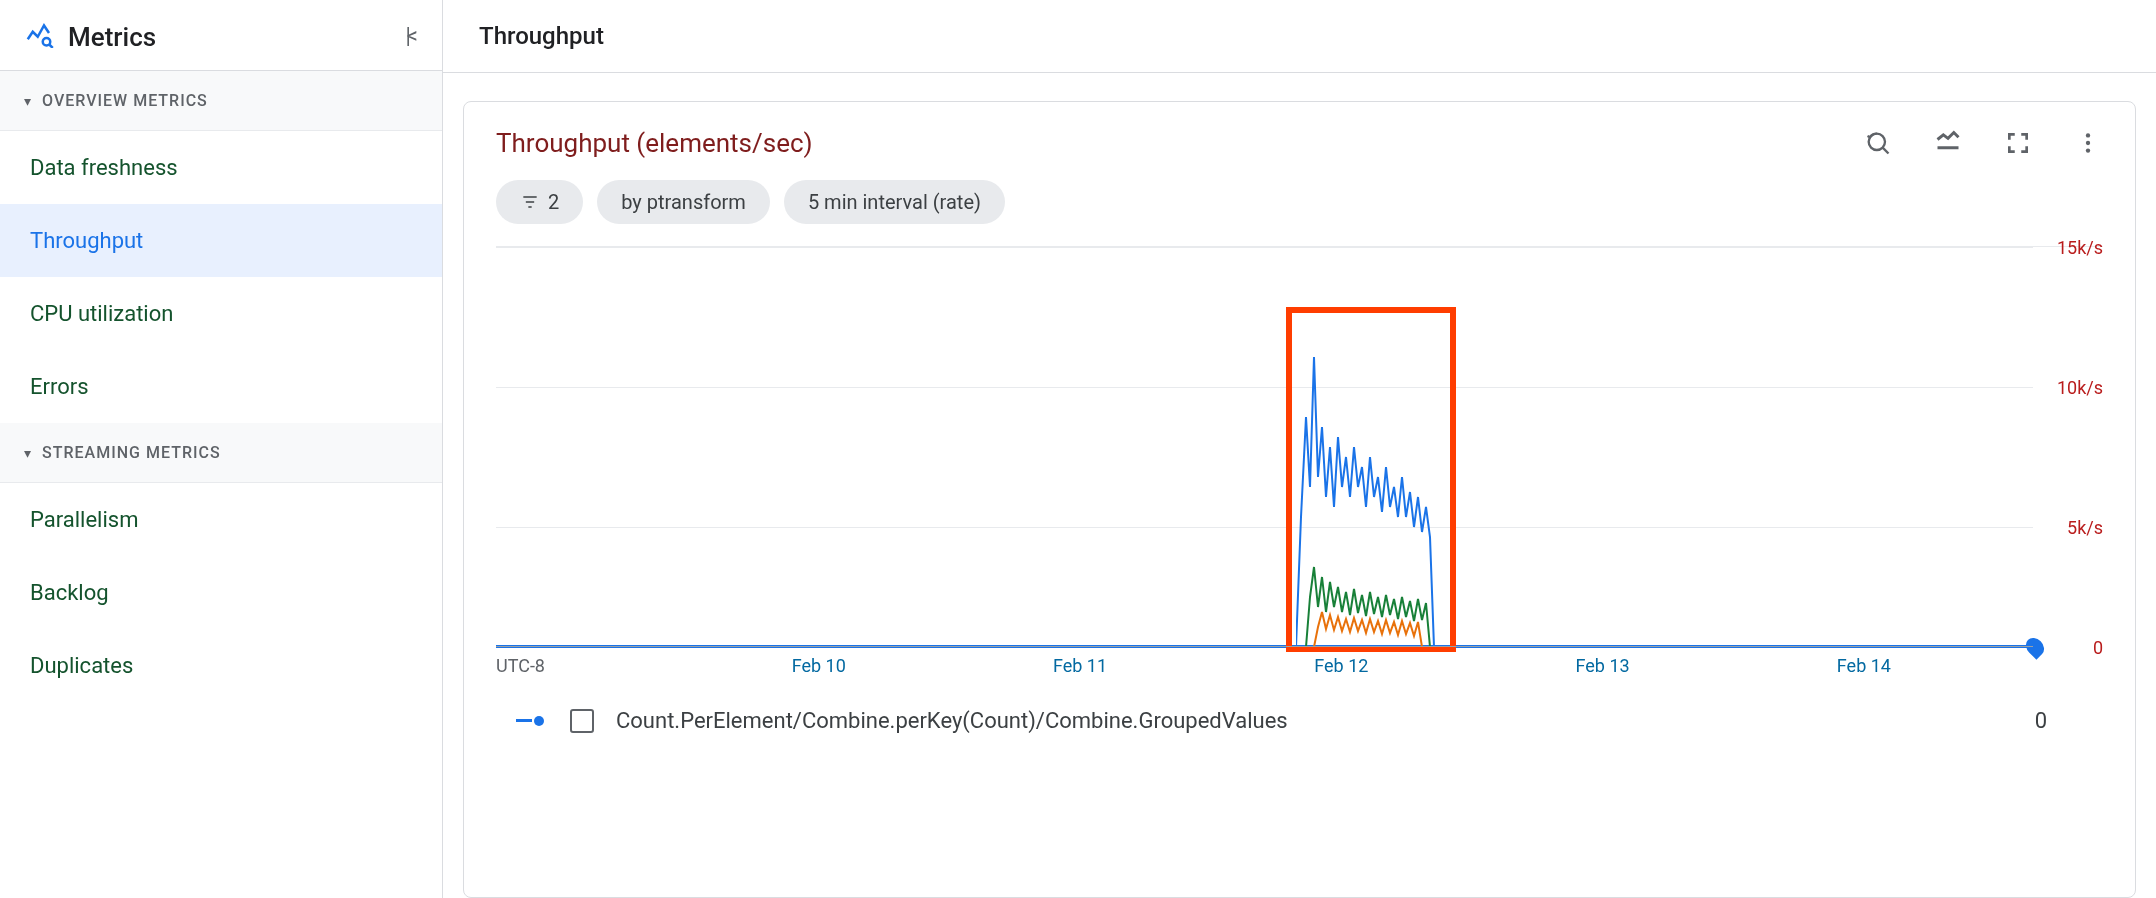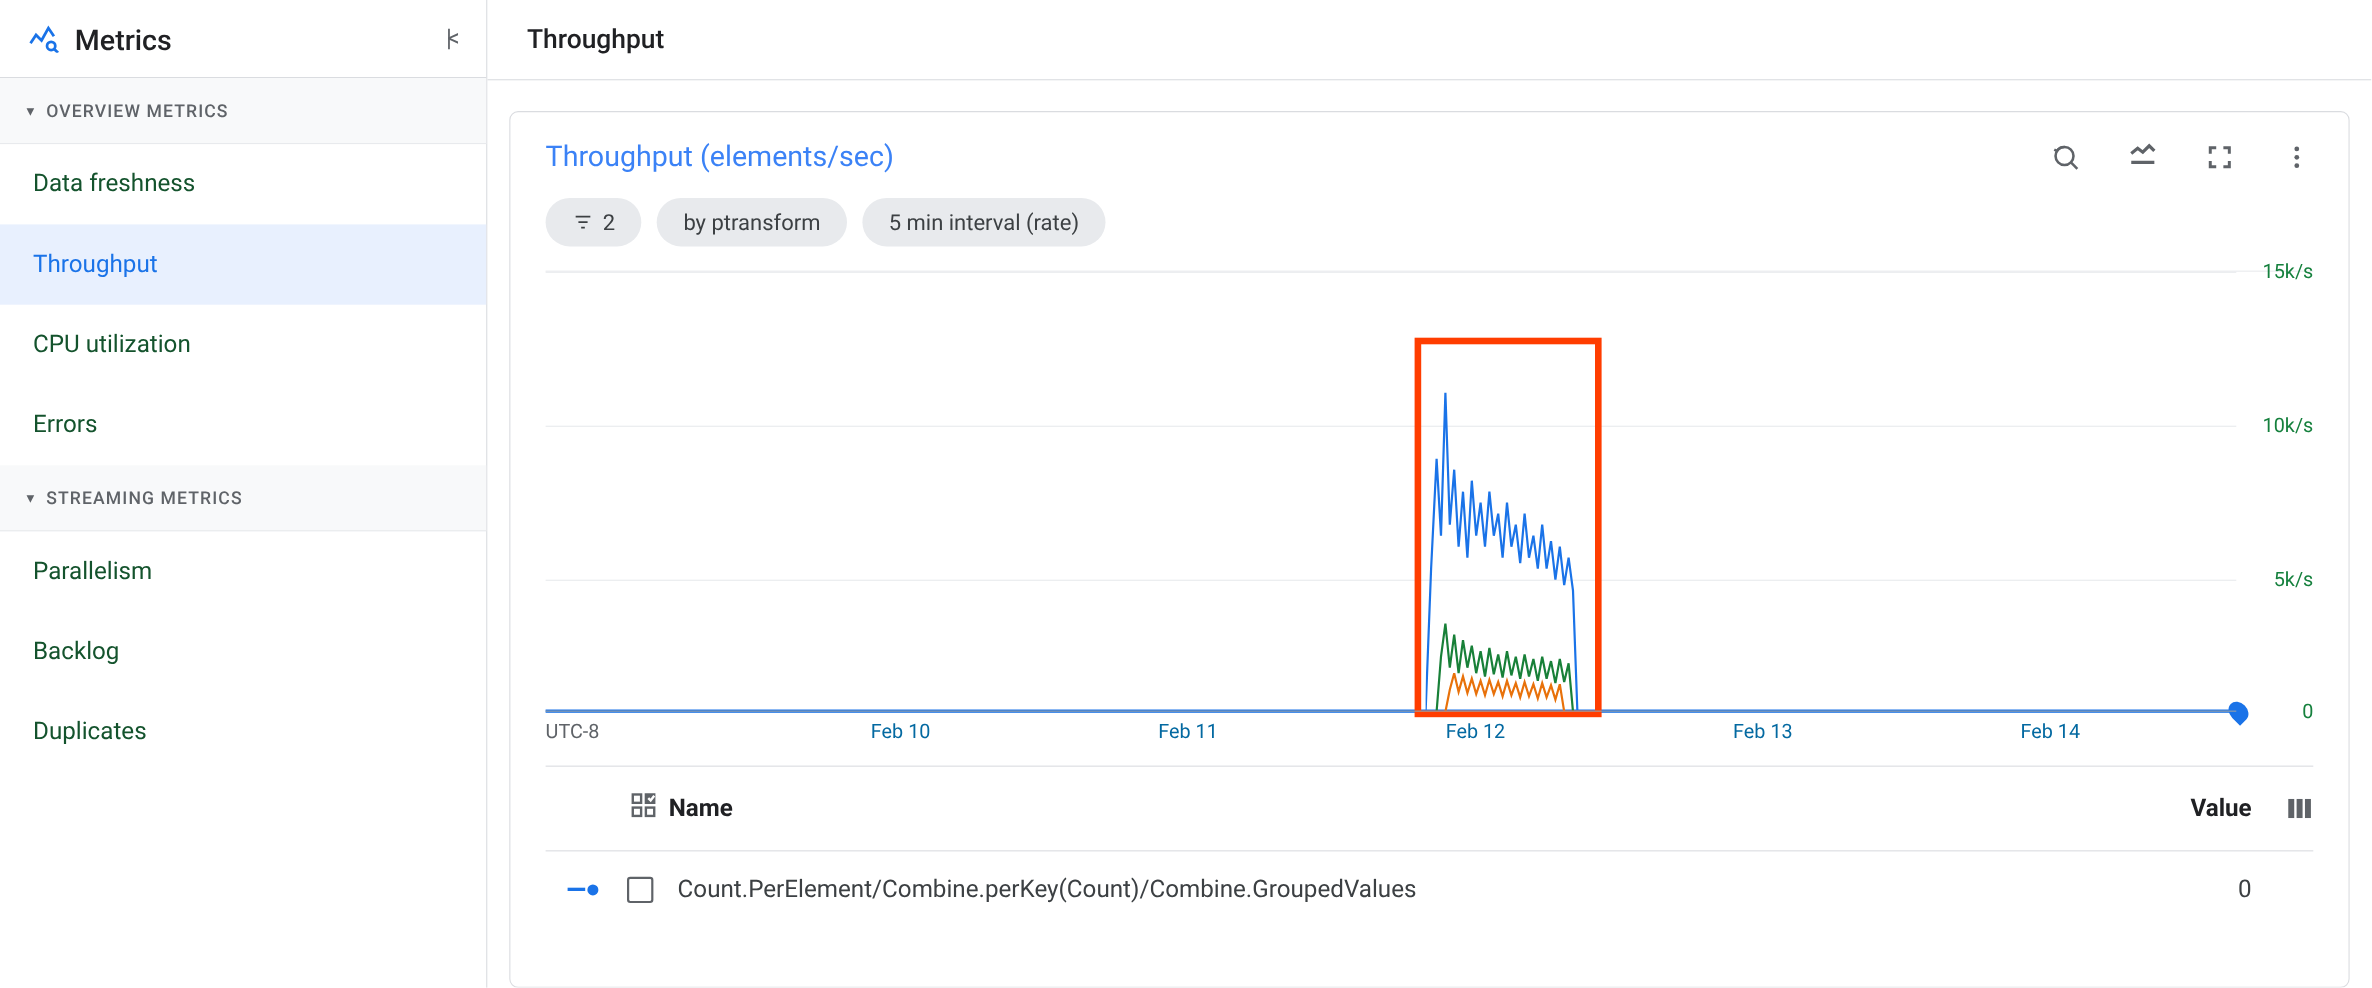--- a/index.html
+++ b/index.html
@@ -84,21 +84,21 @@
   display: flex;
   flex-direction: column;
   overflow: hidden;
 }
 .card-head-row {
   display: flex;
   align-items: center;
 }
 .card-title {
   font-size: 26px;
-  color: #3b82f6;
+  color: #7f1d1d;
   flex: 1;
 }
 .icon-row { display: flex; gap: 40px; align-items: center; color: #5f6368; }
 .icon-row .icn { cursor: pointer; display:flex; align-items:center; justify-content:center; width:30px; height:30px; }
 .chips {
   display: flex;
   gap: 14px;
   margin-top: 22px;
 }
 .chip {
@@ -121,21 +121,21 @@
 .grid-line {
   position: absolute;
   left: 0;
   right: 70px;
   border-top: 1px solid #e8eaed;
 }
 .y-label {
   position: absolute;
   right: 0;
   font-size: 18px;
-  color: #15803d;
+  color: #b91c1c;
   transform: translateY(-50%);
 }
 .x-axis {
   position: absolute;
   bottom: 0;
   left: 0;
   right: 70px;
   height: 40px;
   border-top: 1px solid #9aa0a6;
   display: flex;
@@ -327,42 +327,20 @@
         <div class="x-axis">
           <span class="x-tz">UTC-8</span>
           <span class="x-tick" style="left:21%">Feb 10</span>
           <span class="x-tick" style="left:38%">Feb 11</span>
           <span class="x-tick" style="left:55%">Feb 12</span>
           <span class="x-tick" style="left:72%">Feb 13</span>
           <span class="x-tick" style="left:89%">Feb 14</span>
         </div>
       </div>
 
-      <div class="legend-head">
-        <div class="name-col">
-          <span>
-            <svg width="26" height="26" viewBox="0 0 24 24" fill="none" stroke="#5f6368" stroke-width="2">
-                <rect x="3" y="3" width="7" height="7"></rect>
-                <rect x="3" y="14" width="7" height="7"></rect>
-                <rect x="14" y="14" width="7" height="7"></rect>
-                <path d="M14 3h7v7h-7z" fill="#5f6368"></path>
-                <path d="M16 6l2 2 3-4" stroke="#fff"></path>
-              </svg>
-          </span>
-          <span>Name</span>
-        </div>
-        <div class="value-col">Value</div>
-        <span class="columns-ic">
-          <svg width="26" height="26" viewBox="0 0 24 24" fill="#5f6368">
-              <rect x="3" y="4" width="5" height="16"></rect>
-              <rect x="10" y="4" width="5" height="16"></rect>
-              <rect x="17" y="4" width="5" height="16"></rect>
-            </svg>
-        </span>
-      </div>
 
       <div class="legend-row">
         <span class="series-dot">
             <span class="ln"></span>
             <span class="dt"></span>
           </span>
         <span class="chk"></span>
         <span class="rname">Count.PerElement/Combine.perKey(Count)/Combine.GroupedValues</span>
         <span class="rval">0</span>
       </div>

